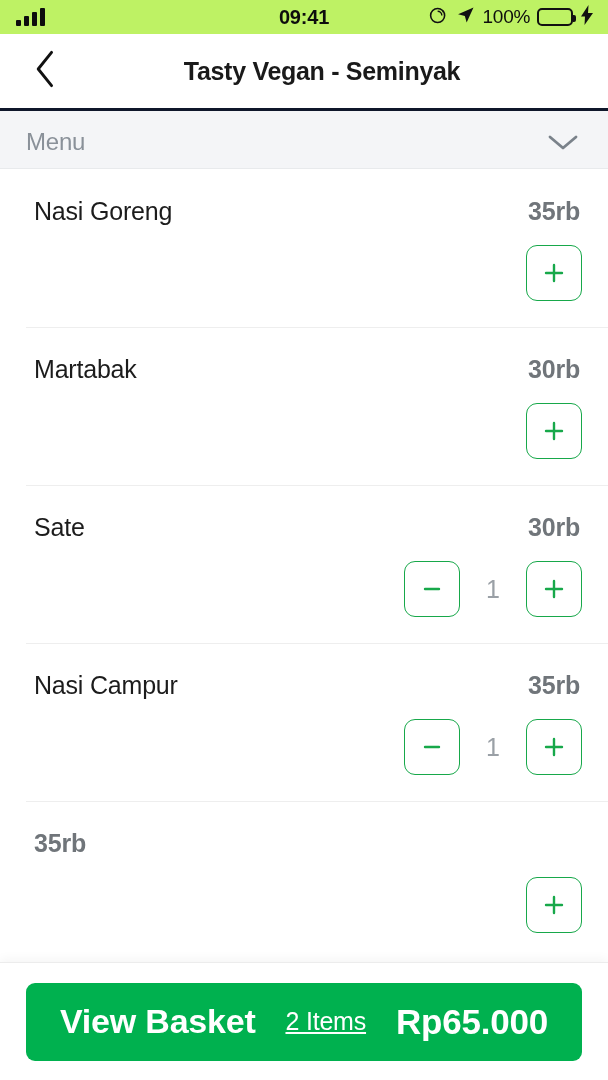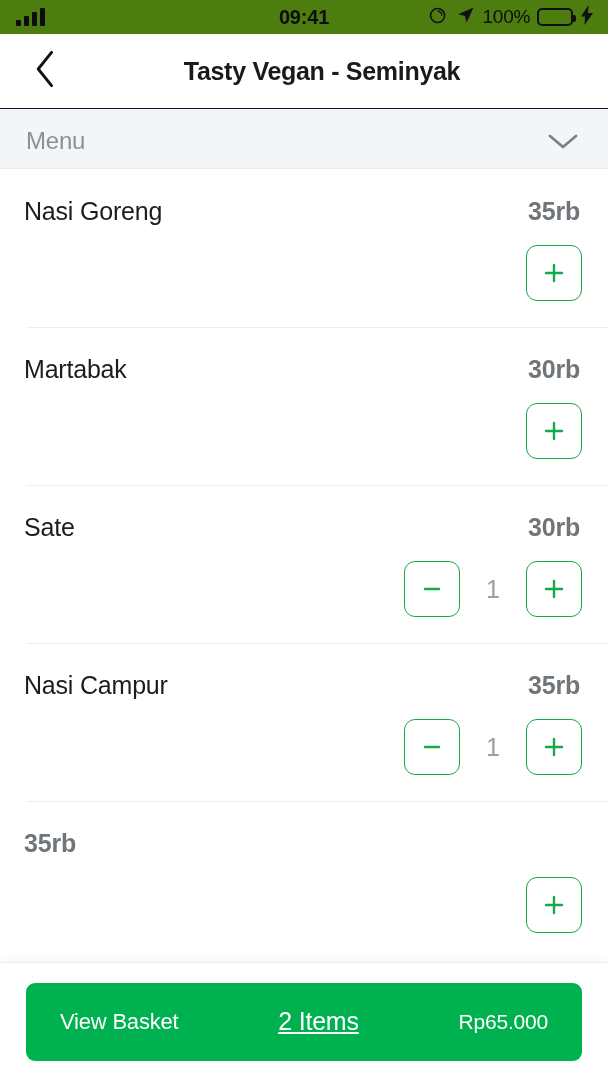--- a/index.html
+++ b/index.html
@@ -2,21 +2,21 @@
 <html><head>
 <meta charset="utf-8">
 <style>
   * { margin:0; padding:0; box-sizing:border-box; }
   html, body {
     width:608px; height:1080px;
     background:#ffffff;
     font-family:"Liberation Sans", sans-serif;
     overflow:hidden;
   }
-  .phone { position:relative; width:608px; height:1080px; background:#4d7c0f; display:flex; flex-direction:column; }
+  .phone { position:relative; width:608px; height:1080px; background:#bef264; display:flex; flex-direction:column; }
 
   
   .statusbar {
     height:34px; flex:0 0 34px;
     display:flex; align-items:center;
     padding:0 14px 0 16px;
     position:relative;
   }
   .sb-left { display:flex; align-items:flex-end; gap:3px; height:18px; }
   .bar { width:5px; background:#0d0d0d; border-radius:1px; }
@@ -58,35 +58,35 @@
   .nav-title {
     width:100%; text-align:center;
     font-size:25px; font-weight:700; color:#1a1a1a;
     letter-spacing:-0.3px;
   }
 
   
   .menu-header {
     flex:0 0 61px; height:61px;
     background:#f4f5f7;
-    border-top:1px solid #0f172a;
+    border-top:3px solid #0f172a;
     border-bottom:1px solid #e8eaec;
     display:flex; align-items:center;
     padding:5px 28px 0 26px;
   }
   .menu-header-label {
     font-size:24px; color:#8a9199; font-weight:400; letter-spacing:-0.2px;
   }
   .menu-header-chev { margin-left:auto; display:flex; align-items:center; }
 
   
   .list { flex:1 1 auto; overflow:hidden; background:#fff; }
   .item {
     position:relative;
-    padding:0 26px 0 24px;
+    padding:0 26px 0 34px;
     height:158px;
   }
   .item .divider {
     position:absolute; left:26px; right:0; top:0; height:1px; background:#eeeeee;
   }
   .item:first-child .divider { display:none; }
   .item-top {
     display:flex; align-items:flex-start; justify-content:space-between;
     padding-top:28px;
   }
@@ -122,23 +122,23 @@
     box-shadow:0 -3px 10px rgba(0,0,0,0.045);
     z-index:3;
   }
   .basket-btn {
     width:100%; height:78px;
     background:#00b14f; border-radius:9px;
     display:flex; align-items:center;
     padding:0 34px;
     color:#fff;
   }
-  .basket-label { font-size:22px; font-weight:400; letter-spacing:-0.2px; }
+  .basket-label { font-size:34px; font-weight:700; letter-spacing:-0.2px; }
   .basket-count { font-size:25px; font-weight:400; margin-left:auto; margin-right:auto; letter-spacing:-0.2px;text-decoration:underline; }
-  .basket-total { font-size:21px; font-weight:400; letter-spacing:-0.2px; }
+  .basket-total { font-size:35px; font-weight:700; letter-spacing:-0.2px; }
 </style>
 </head>
 <body>
 
 <div class="phone">
 
   <div class="statusbar">
     <div class="sb-left">
       <span class="bar b1"></span>
         <span class="bar b2"></span>

